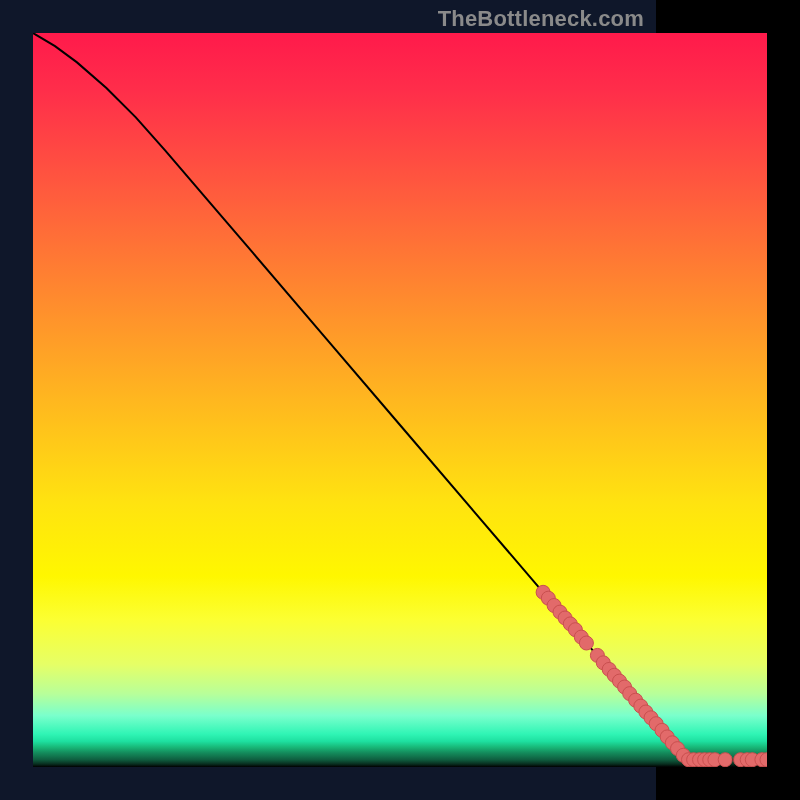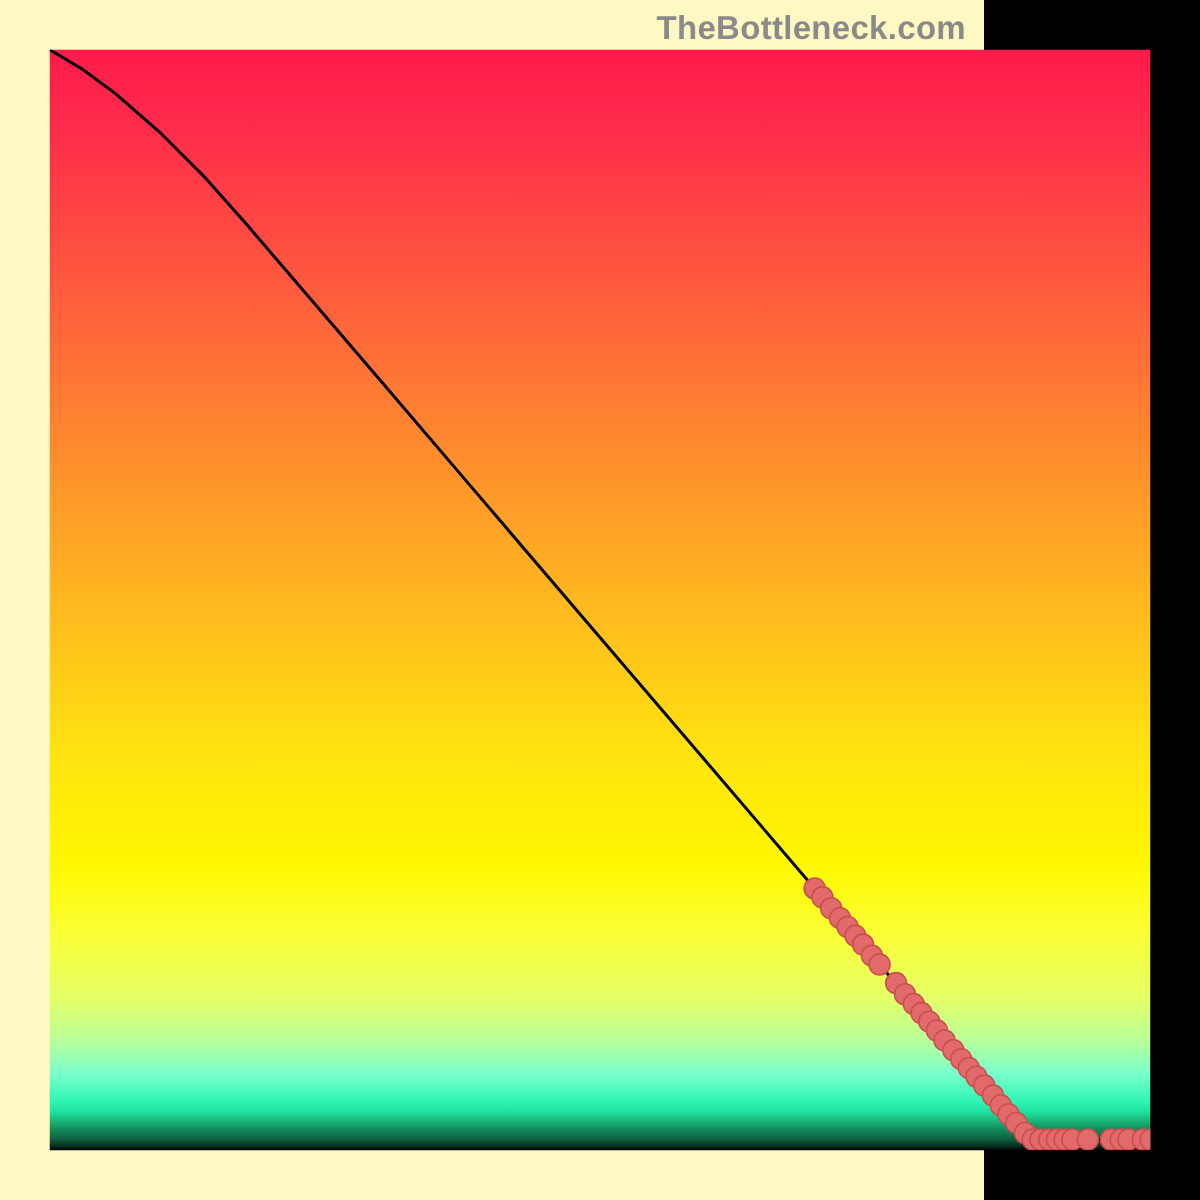--- a/index.html
+++ b/index.html
@@ -8,21 +8,21 @@
     width: 800px;
     height: 800px;
     background: #000;
     overflow: hidden;
     font-family: Arial, Helvetica, sans-serif;
   }
   .stage {
     position: relative;
     width: 656px;
     height: 800px;
-    background: #fef9c3;
+    background: #0f172a;
   }
   .plot {
     position: absolute;
     left: 33px;
     top: 33px;
     width: 734px;
     height: 734px;
     overflow: hidden;
   }
   .gradient {

